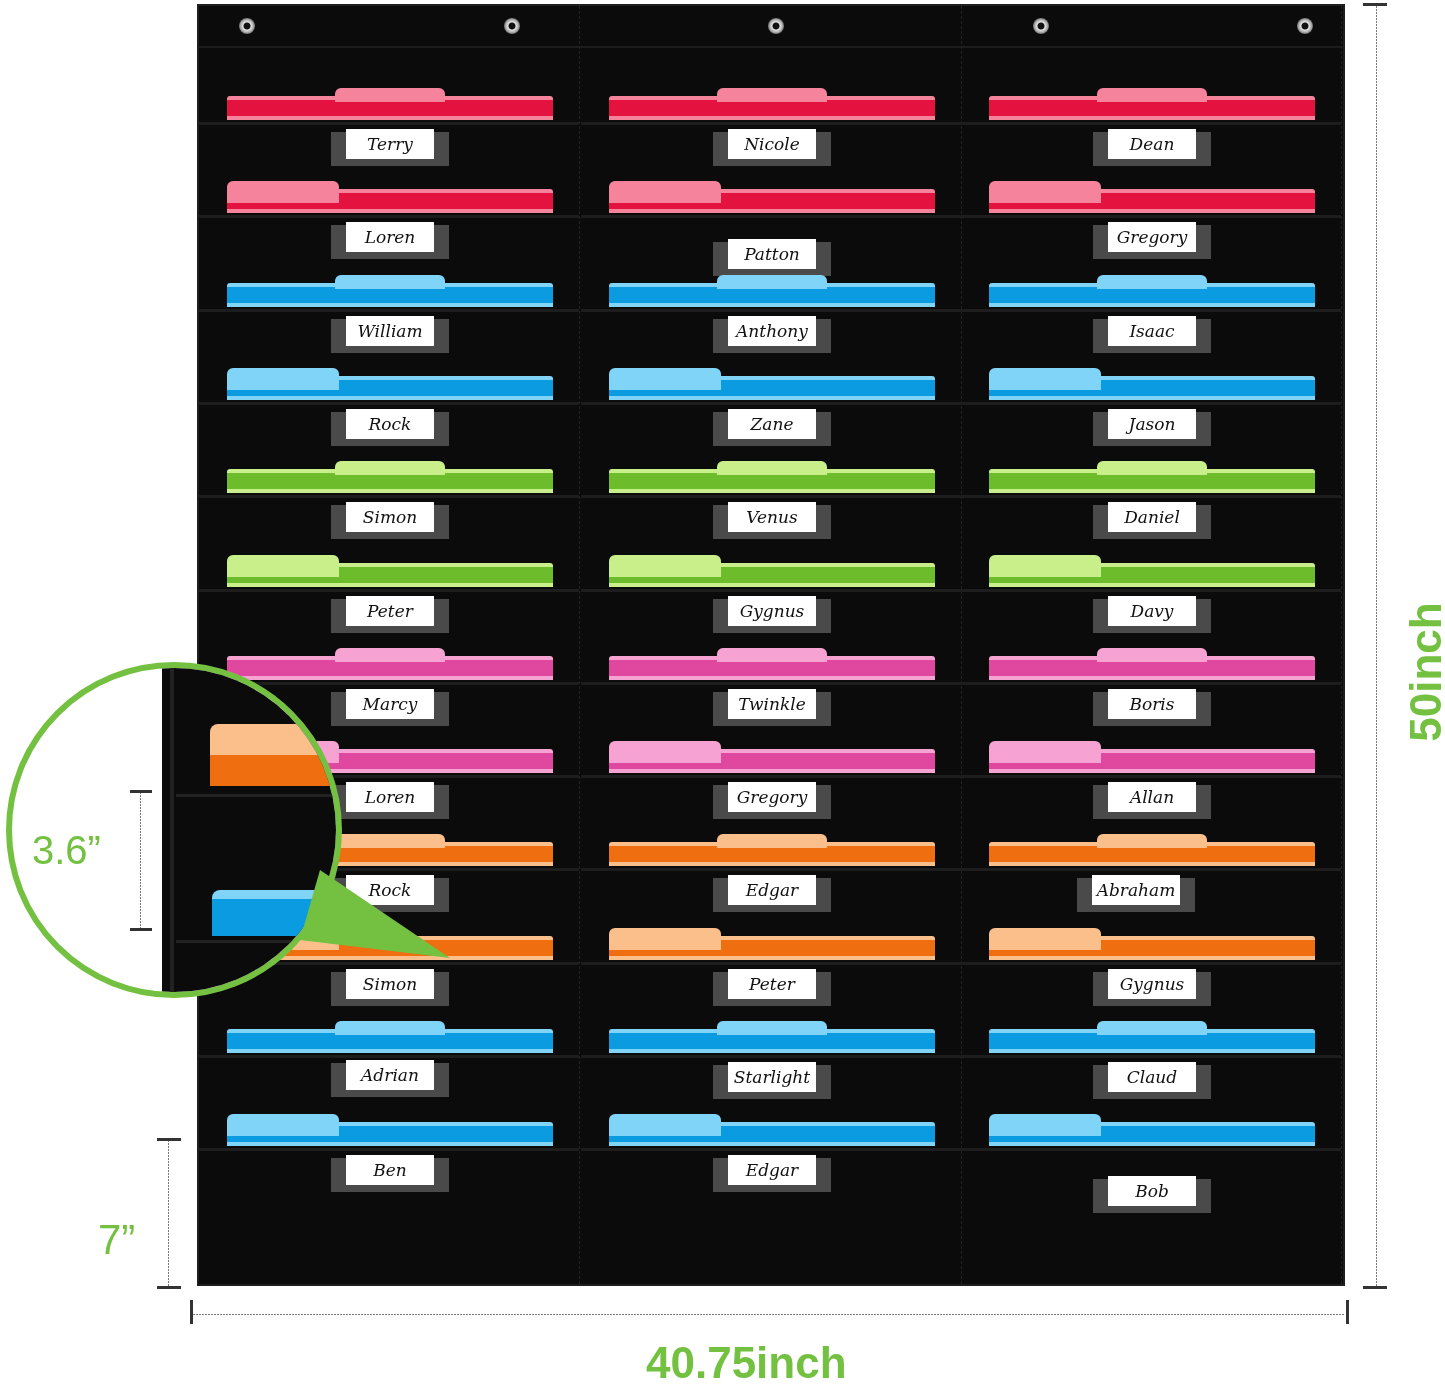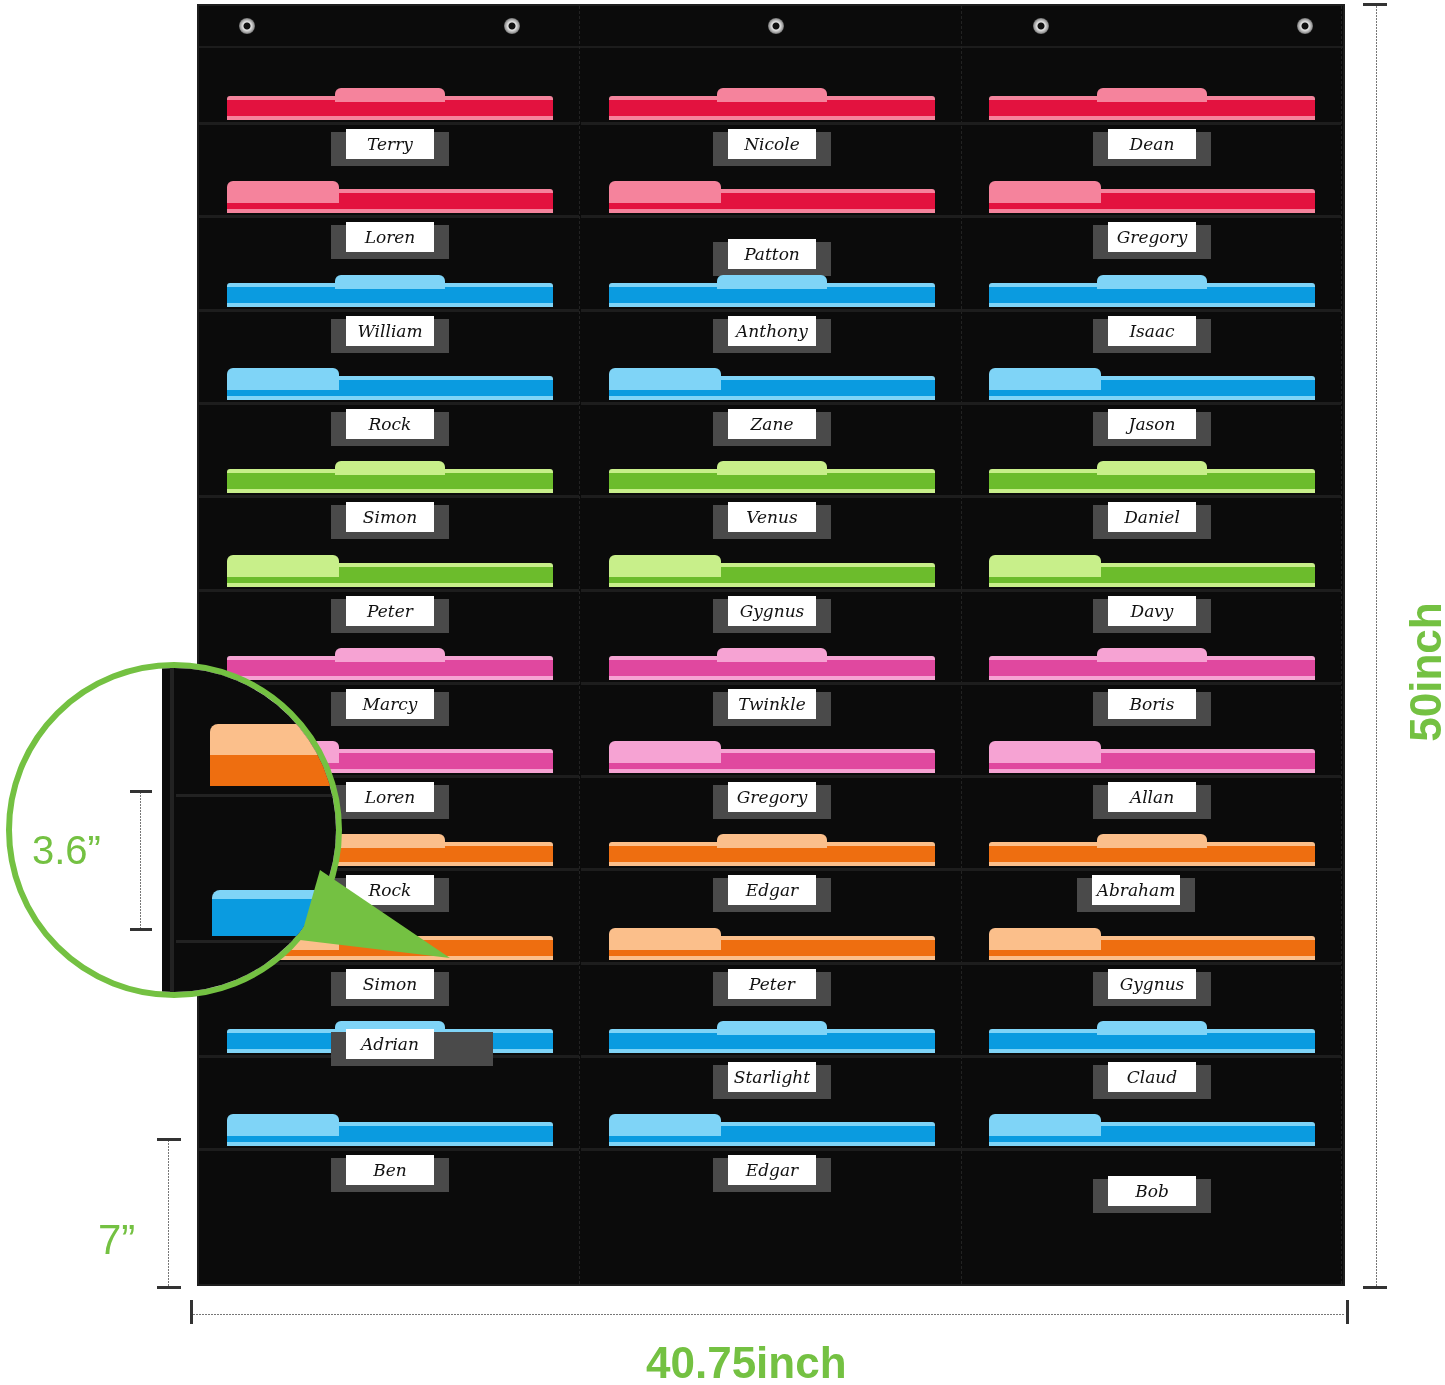--- a/index.html
+++ b/index.html
@@ -113,21 +113,21 @@
         </div>
         <div class="row" style="top: 955.7px; height: 3px;"></div>
         <div class="label" style="left: 132px; top: 965.7px;">
           <div class="card">Simon</div>
         </div>
         <div class="folder mid" style="left: 28px; width: 326px; top: 1015px;">
           <div class="body" style="background:linear-gradient(#7fd4f7 0 18%,#0a9be0 18% 85%,#7fd4f7 85%)"></div>
           <div class="tab" style="background:#7fd4f7"></div>
         </div>
         <div class="row" style="top: 1049px; height: 3px;"></div>
-        <div class="label" style="left: 132px; top: 1026px; padding-left: 44px;">
+        <div class="label" style="left: 132px; top: 1057px;">
           <div class="card">Adrian</div>
         </div>
         <div class="folder left" style="left: 28px; width: 326px; top: 1108.3px;">
           <div class="body" style="background:linear-gradient(#7fd4f7 0 18%,#0a9be0 18% 85%,#7fd4f7 85%)"></div>
           <div class="tab" style="background:#7fd4f7"></div>
         </div>
         <div class="row" style="top: 1142.3px; height: 3px;"></div>
         <div class="label" style="left: 132px; top: 1152.3px;">
           <div class="card">Ben</div>
         </div>

